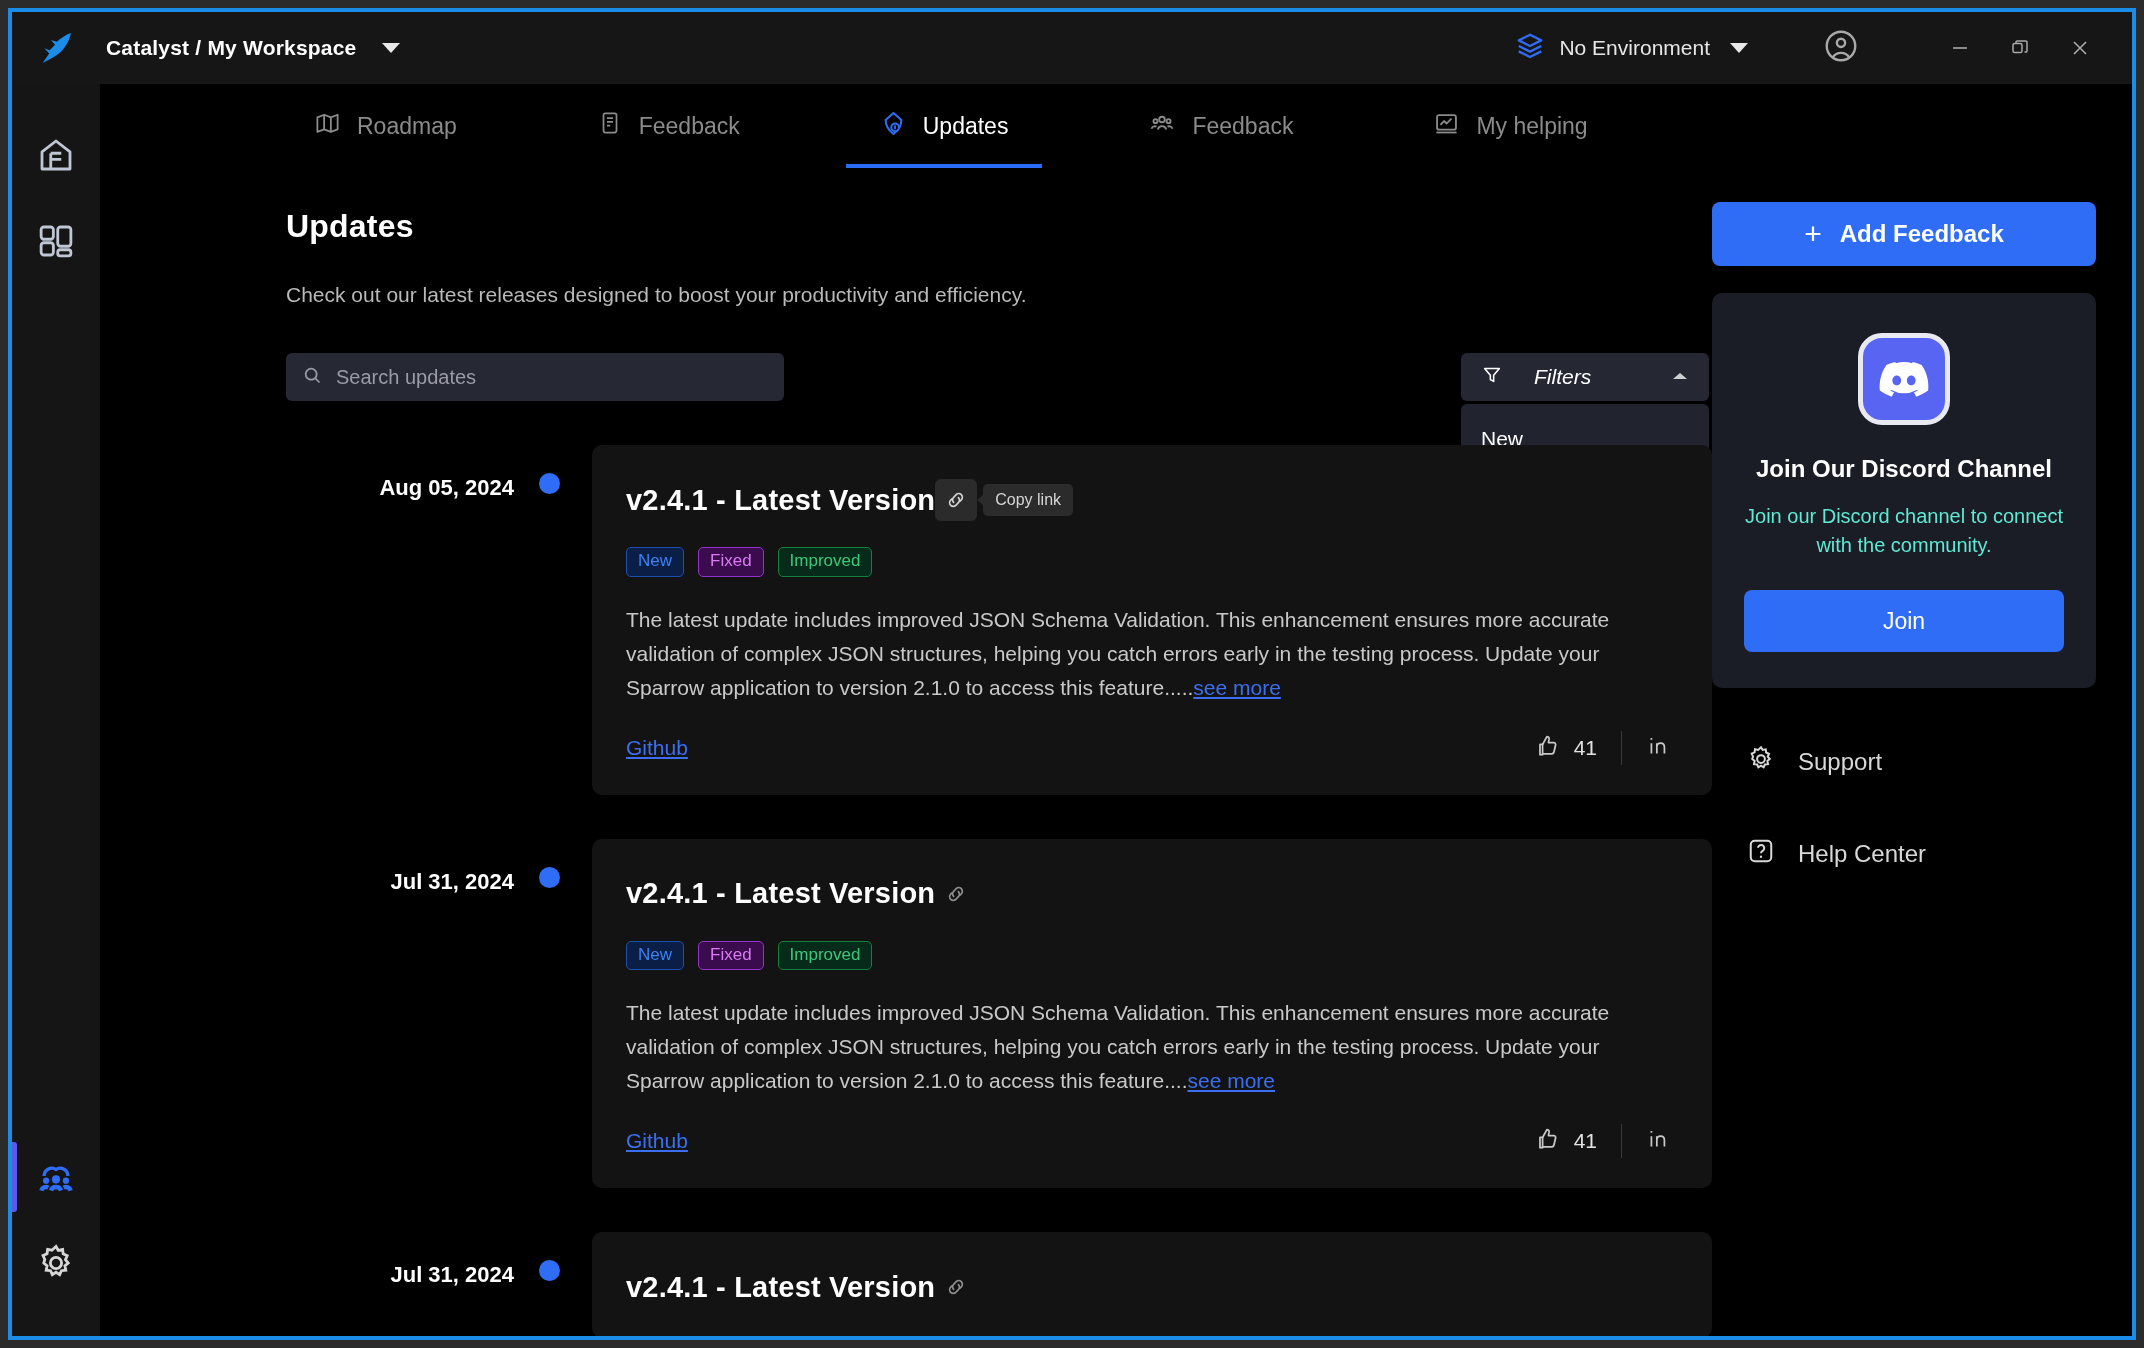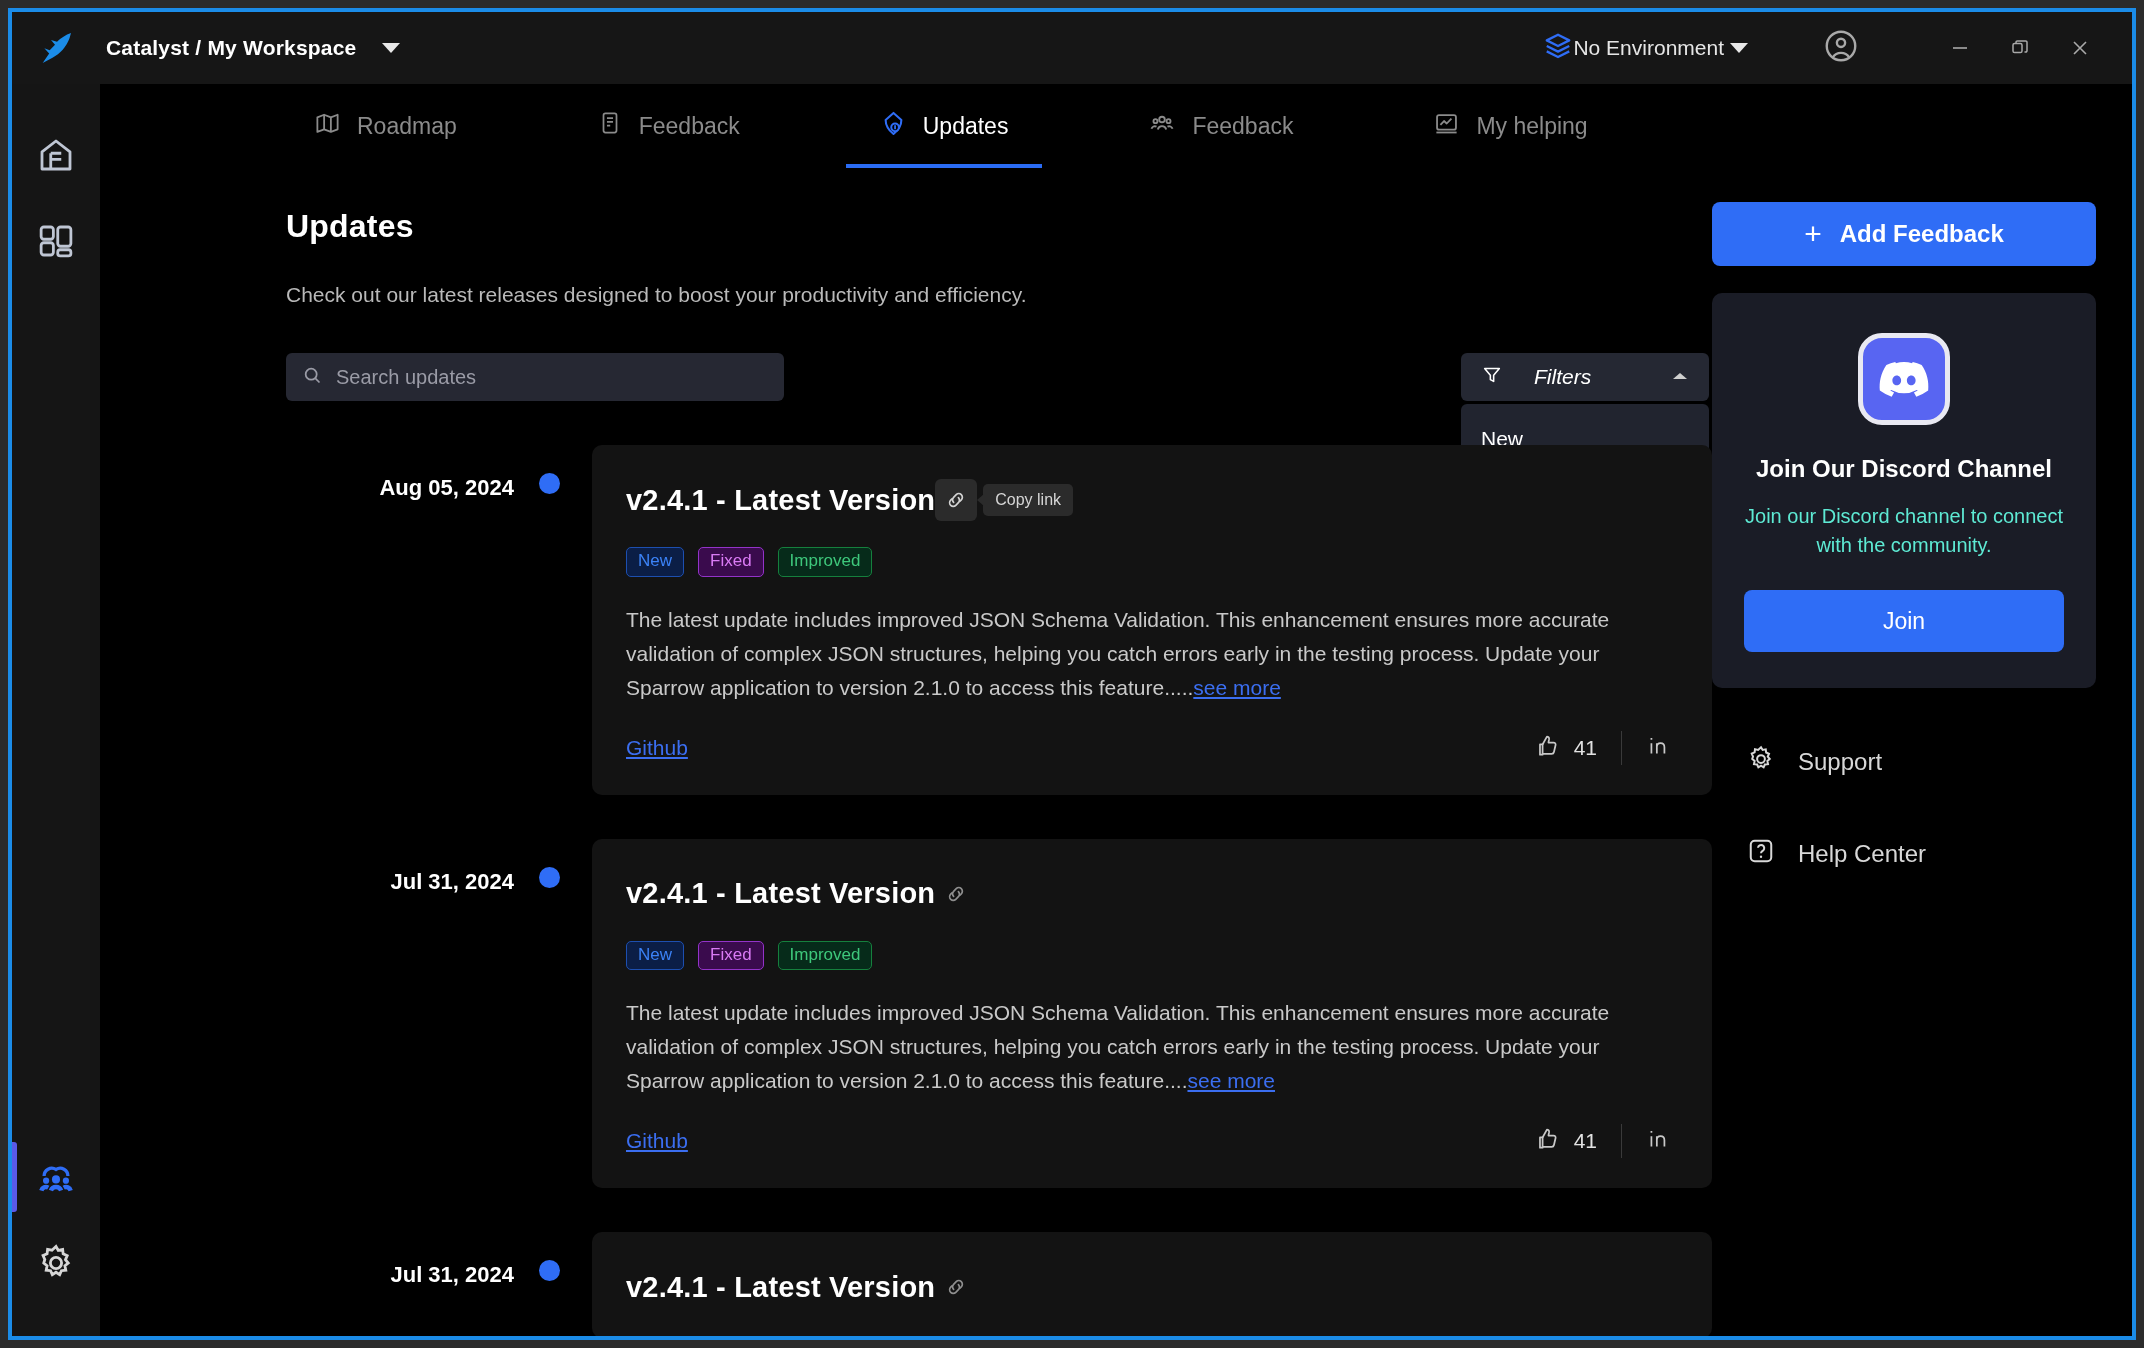--- a/index.html
+++ b/index.html
@@ -36,21 +36,21 @@
   }
   .tb-caret {
     margin-left: 26px; width: 0; height: 0;
     border-left: 9px solid transparent;
     border-right: 9px solid transparent;
     border-top: 10px solid #e8e8e8;
   }
   .tb-right {
     margin-left:auto; display:flex; align-items:center; gap: 0px; padding-right: 22px;
   }
-  .env-group { display:flex; align-items:center; margin-right: 74px; }
+  .env-group { display:flex; align-items:center; gap:14px; margin-right: 74px; }
   .env-label { color:#e6e6e6; font-size: 21px; }
   .env-caret {
     width: 0; height: 0;
     border-left: 9px solid transparent;
     border-right: 9px solid transparent;
     border-top: 10px solid #e8e8e8;
     margin-left: 6px;
   }
   .acct-icon { margin-right: 70px; }
   .win-btn { width: 60px; height: 50px; display:flex; align-items:center; justify-content:center; }

